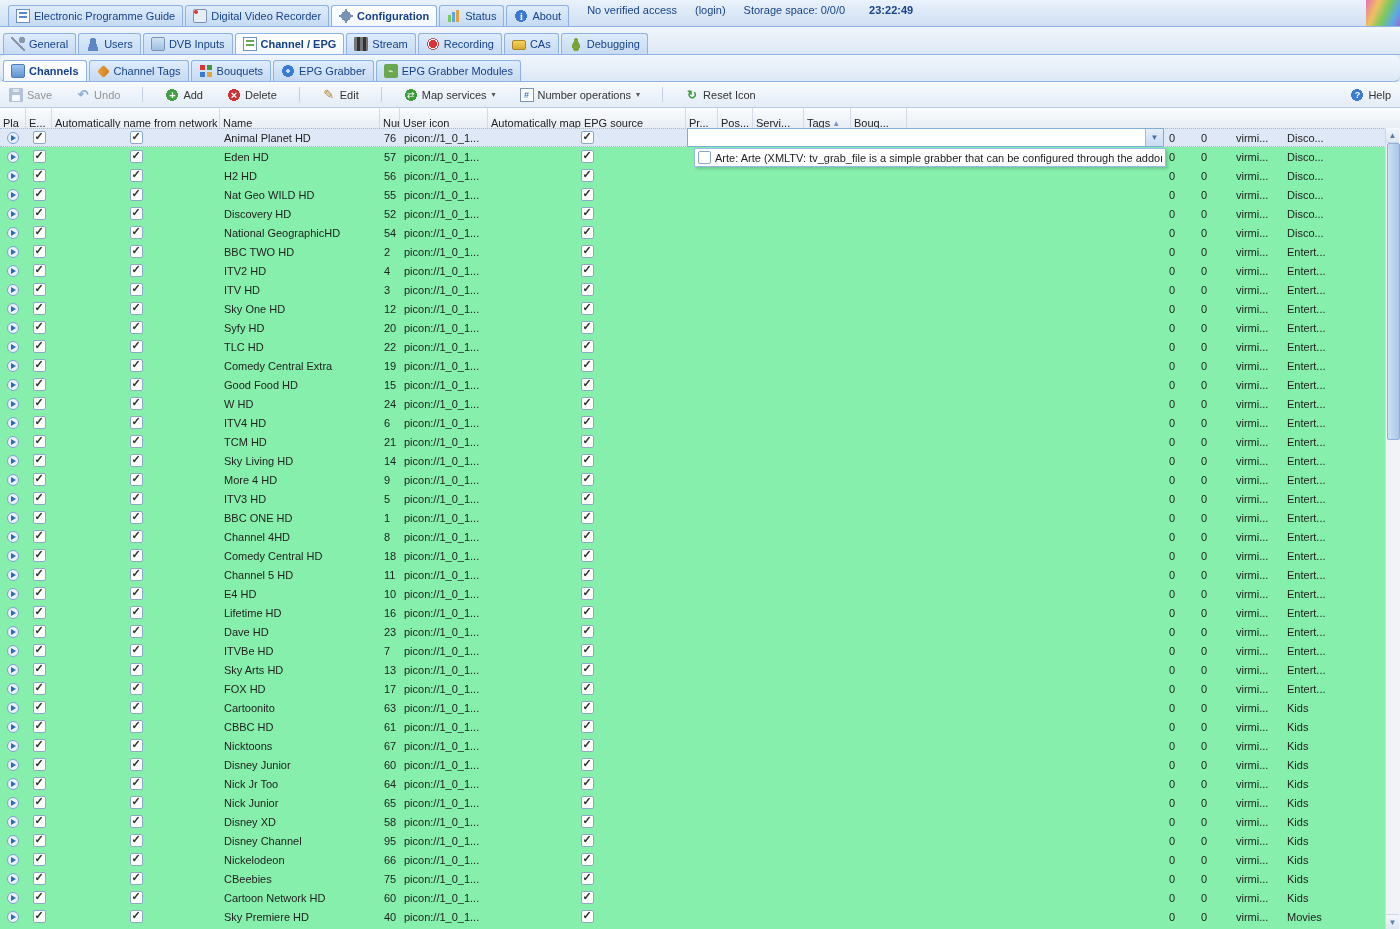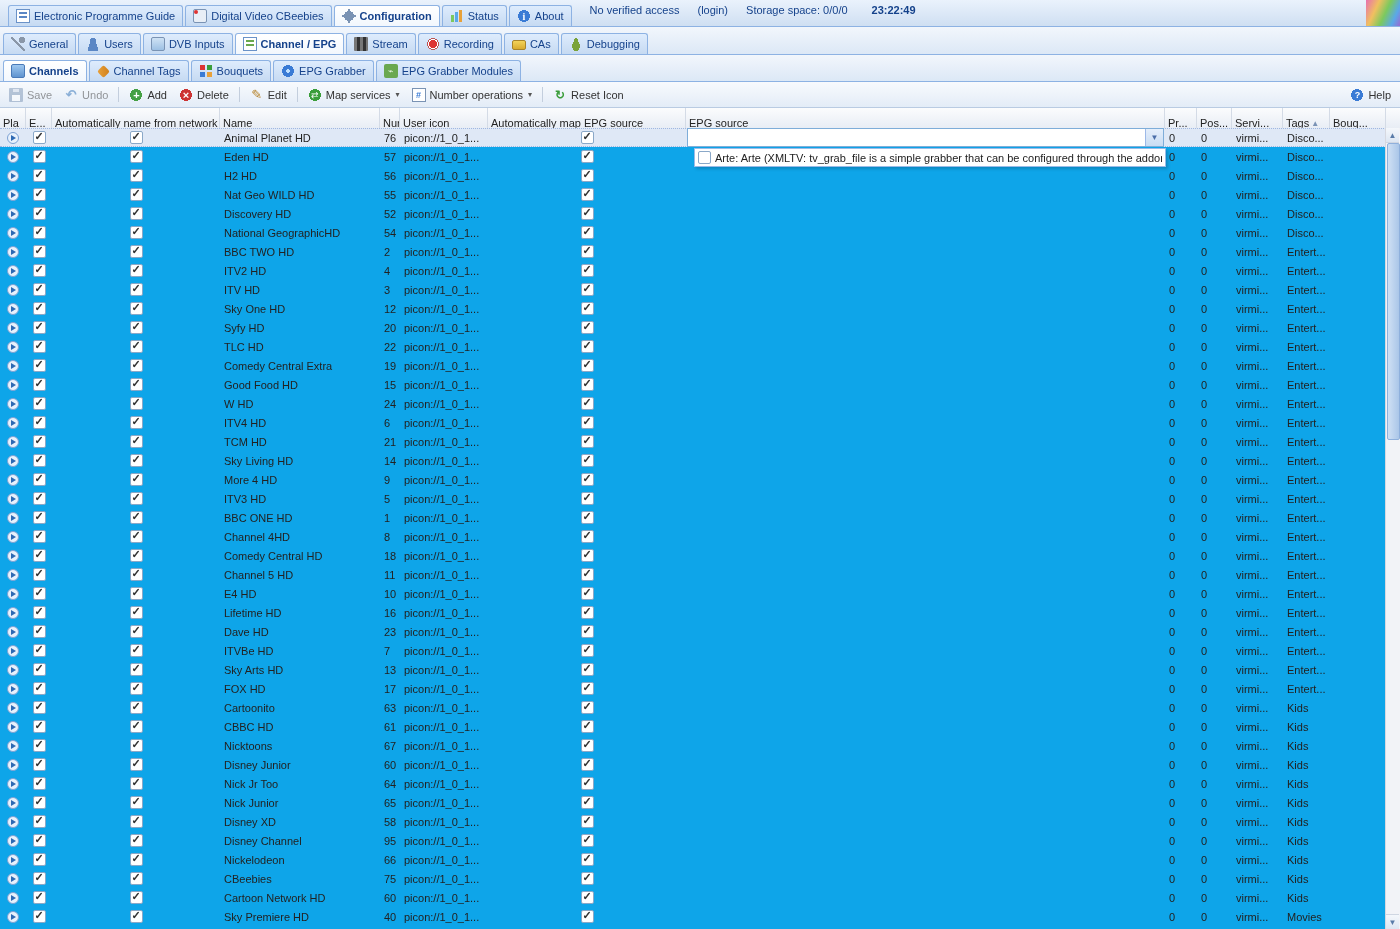--- a/index.html
+++ b/index.html
@@ -16,25 +16,25 @@
          background:linear-gradient(#deecfd,#c6daf2); color:#15428b; cursor:pointer; white-space:nowrap; }
   .tab.active { background:linear-gradient(#ffffff,#f2f7fd); font-weight:bold; }
   .statusitem { margin:0 0 6px 18px; color:#15428b; white-space:nowrap; }
   .clock { font-weight:bold; margin-left:24px; }
   .artwork { position:absolute; right:0; top:0; width:34px; height:26px;
              background:linear-gradient(115deg,#e86fb0 0%,#f0c060 30%,#7cc95e 55%,#5aa8e8 80%,#9a6ad0 100%); }
 
   
   .tabstrip { background:linear-gradient(#f2f6fc,#dce8f6); border-bottom:1px solid #8db2e3;
               display:flex; align-items:flex-end; padding-left:3px; flex:none; }
-  .strip2 { height:27px; } .strip3 { height:26px; }
+  .strip2 { height:27px; } .strip3 { height:26px;border-radius:6px; }
 
   
   .toolbar { height:25px; background:linear-gradient(#f8fafd,#e3ecf7); border-bottom:1px solid #b9cbe2;
-             display:flex; align-items:center; padding:0 4px; gap:2px; flex:none; }
+             display:flex; align-items:center; padding:0 4px; gap:14px; flex:none; }
   .tbtn { display:flex; align-items:center; gap:4px; padding:2px 5px; border-radius:2px; color:#333;
           cursor:pointer; white-space:nowrap; }
   .tbtn.disabled { opacity:.5; }
   .tsep { width:1px; height:15px; background:#c3cedd; margin:0 3px; }
   .spacer { flex:1; }
   .ddarrow { font-size:8px; color:#555; margin-left:1px; }
 
   
   .ic { width:14px; height:14px; display:inline-block; position:relative; flex:none; }
   .ic::after { position:absolute; inset:0; display:flex; align-items:center; justify-content:center; }
@@ -99,21 +99,21 @@
 
   
   .grid { flex:1; position:relative; background:#fff; overflow:hidden; }
   .grid-header { position:absolute; top:0; left:0; right:0; height:20px; display:flex;
                  background:linear-gradient(#fbfcfd,#e8edf5); border-bottom:1px solid #c5cbd4; }
   .hcell { border-right:1px solid #d4dbe6; padding:15px 3px; color:#222; overflow:hidden; white-space:nowrap;
            box-sizing:border-box; display:flex; align-items:center; gap:2px; cursor:pointer; flex:none; }
   .hfill { flex:1; border-right:none; cursor:default; }
   .sort-arrow { font-size:8px; color:#7a92b5; }
 
-  .grid-body { position:absolute; top:20px; left:0; right:14px; bottom:0; overflow:hidden; background:#0ea5e9; }
+  .grid-body { position:absolute; top:20px; left:0; right:14px; bottom:0; overflow:hidden; background:#86efac; }
   .row { display:flex; height:19px; align-items:center; box-sizing:border-box; }
   .row.selected { background:#dfe8f6; border-top:1px dotted #a0b7e0; border-bottom:1px dotted #a0b7e0; }
   .cell { box-sizing:border-box; padding:0 4px; overflow:hidden; white-space:nowrap; height:100%;
           display:flex; align-items:center; flex:none; }
   .center { justify-content:center; }
 
   .col-play{width:26px}.col-enabled{width:26px}.col-autoname{width:168px}.col-name{width:160px}
   .col-num{width:20px}.col-icon{width:88px}.col-automap{width:198px}.col-epg{width:479px}
   .col-pr{width:32px}.col-pos{width:35px}.col-servi{width:51px}.col-tags{width:47px}.col-bouq{width:56px}
 
@@ -150,21 +150,21 @@
 <div id="app">
 
   <div class="topbar">
     <div class="tabs">
       <div class="tab">
         <span class="ic ic-epg"></span>
         <span>Electronic Programme Guide</span>
       </div>
       <div class="tab">
         <span class="ic ic-dvr"></span>
-        <span>Digital Video CBeebies</span>
+        <span>Digital Video Recorder</span>
       </div>
       <div class="tab active">
         <span class="ic ic-config"></span>
         <span>Configuration</span>
       </div>
       <div class="tab">
         <span class="ic ic-status"></span>
         <span>Status</span>
       </div>
       <div class="tab">
@@ -303,23 +303,20 @@
         </div>
         <div class="hcell col-num">
           <span>Nur</span>
         </div>
         <div class="hcell col-icon">
           <span>User icon</span>
         </div>
         <div class="hcell col-automap">
           <span>Automatically map EPG source</span>
         </div>
-        <div class="hcell col-epg">
-          <span>EPG source</span>
-        </div>
         <div class="hcell col-pr">
           <span>Pr...</span>
         </div>
         <div class="hcell col-pos">
           <span>Pos...</span>
         </div>
         <div class="hcell col-servi">
           <span>Servi...</span>
         </div>
         <div class="hcell col-tags">

